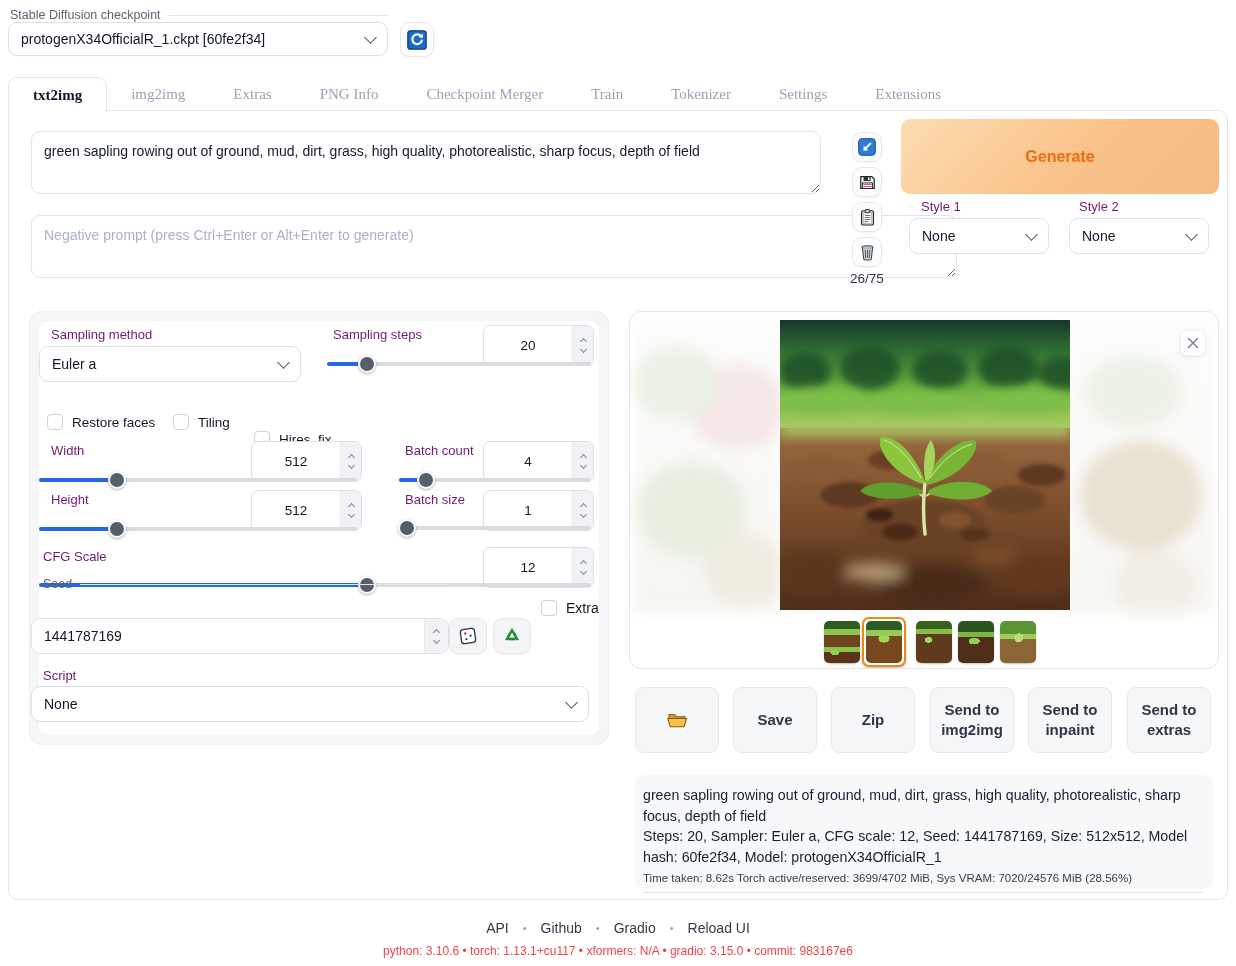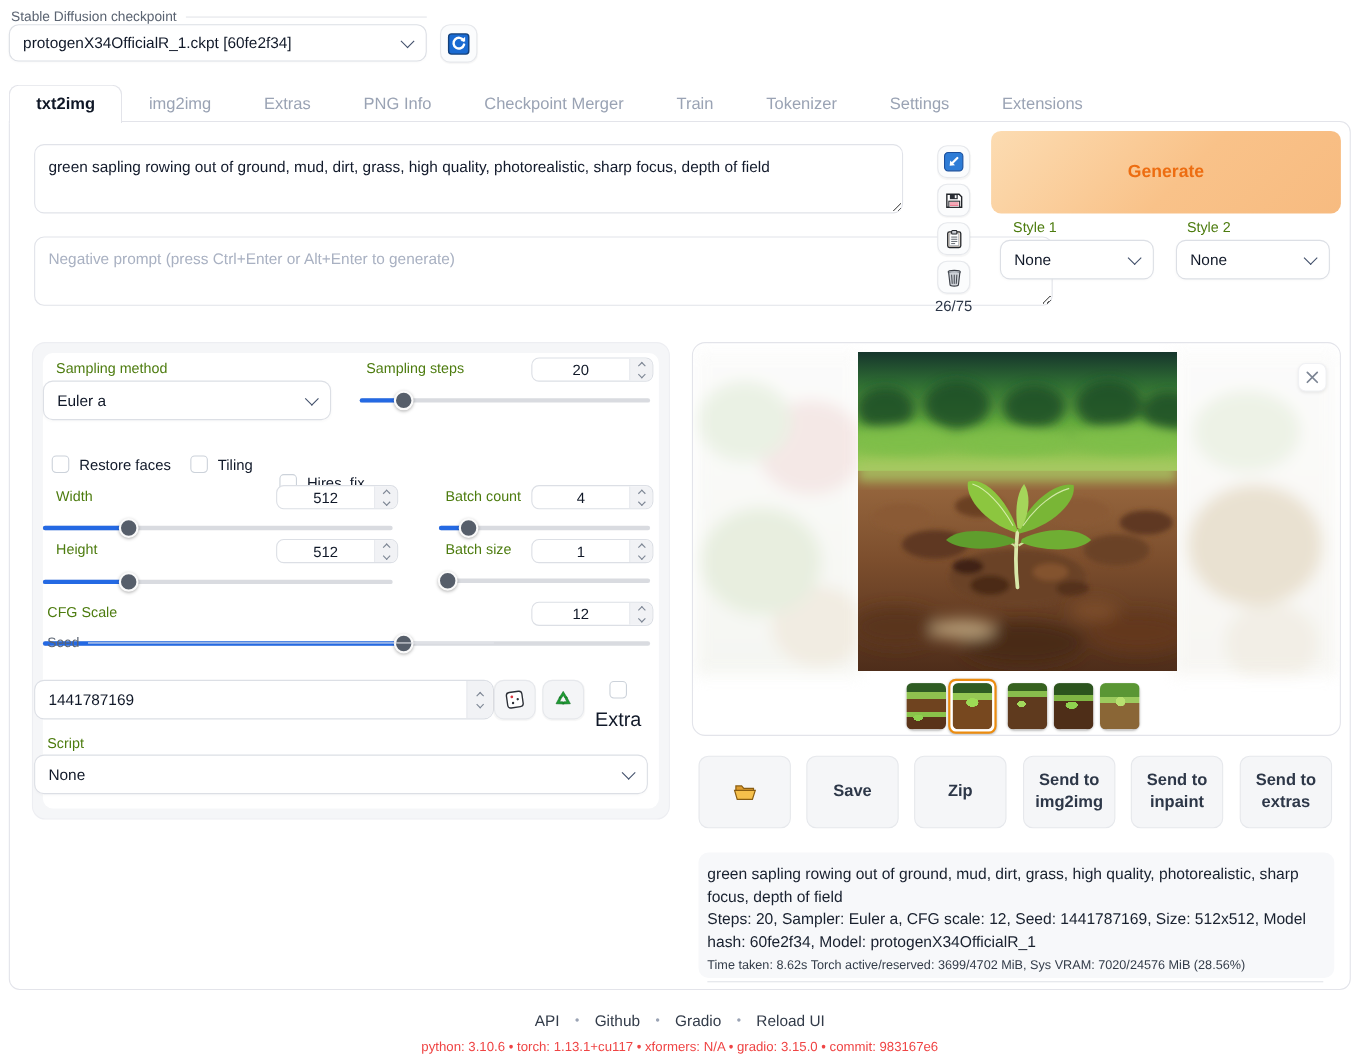--- a/index.html
+++ b/index.html
@@ -21,21 +21,21 @@
   }
   .chev { width:9px; height:9px; border-right:1.8px solid #42506b; border-bottom:1.8px solid #42506b;
           transform:rotate(45deg); margin-top:-4px; flex:0 0 auto; }
   .icon-btn {
     background:#fbfcfd; border:1px solid #e6e8ec; border-radius:9px;
     display:flex; align-items:center; justify-content:center; cursor:pointer;
     box-shadow:0 1px 1px rgba(0,0,0,.04);
   }
 
   
-  .tabbar { position:absolute; top:77px; left:8px; display:flex; align-items:flex-end; z-index:3; }
+  .tabbar { position:absolute; top:77px; left:8px; display:flex; z-index:3;font-family:Liberation Serif, serif; }
   .tab { padding:8px 24px; font-size:15px; color:#9aa3b4; cursor:pointer; line-height:18px; }
   .tab.active {
     background:#fff; border:1px solid #e3e4ea; border-bottom:none;
     border-radius:9px 9px 0 0; color:#0f1726; font-weight:700; height:35px;
   }
 
   
   #main {
     position:absolute; left:8px; top:110px; width:1220px; height:790px;
     background:#fff; border:1px solid #e3e4ea; border-radius:0 10px 10px 10px;
@@ -52,27 +52,27 @@
   .tool-btn { position:absolute; width:30px; height:30px; }
   .token-counter { position:absolute; font-size:13.5px; color:#2d3748; width:44px; text-align:center; }
 
   .generate-btn {
     position:absolute; border:none; border-radius:9px; cursor:pointer;
     background:linear-gradient(135deg,#fcdcb2 0%,#f9c289 55%,#f7bb80 100%);
     color:#ed6d11; font-weight:700; font-size:16px;
     display:flex; align-items:center; justify-content:center;
     font-family:"Liberation Sans","DejaVu Sans",sans-serif;
   }
-  .sm-label { position:absolute; font-size:13px; color:#4d7c0f; }
+  .sm-label { position:absolute; font-size:13px; color:#701a75; }
 
   
   .params-outer { position:absolute; background:#f5f6f8; border:1px solid #edeef2; border-radius:12px; }
   .params-inner { position:absolute; background:#fff; border-radius:9px; }
 
-  .num-box { position:absolute; height:22px; width:111px; border:1px solid #dcdfe5; border-radius:7px;
+  .num-box { position:absolute; height:41px; width:111px; border:1px solid #dcdfe5; border-radius:7px;
              background:#fff; display:flex; overflow:hidden; }
   .num-box input { flex:1; min-width:0; border:none; outline:none; text-align:center;
                    font-family:"Liberation Sans","DejaVu Sans",sans-serif; font-size:13.5px; color:#101828; background:transparent; }
   .spin { width:21px; background:#f1f2f5; border-left:1px solid #e8eaee;
           display:flex; flex-direction:column; align-items:center; justify-content:center; gap:3px; cursor:pointer; }
   .c-up { width:5px; height:5px; border-left:1.5px solid #7d8694; border-top:1.5px solid #7d8694; transform:rotate(45deg); }
   .c-dn { width:5px; height:5px; border-left:1.5px solid #7d8694; border-top:1.5px solid #7d8694; transform:rotate(225deg); }
 
   .slider { position:absolute; height:18px; cursor:pointer; }
   .slider .track { position:absolute; left:0; right:0; top:7px; height:4px; background:#d9dbe0; border-radius:3px; }
@@ -348,21 +348,21 @@
   </div>
   <div class="icon-btn abs" style="left:484px; top:507px; width:38px; height:36px; background:#f4f5f7;">
     <svg width="20" height="20" viewBox="0 0 24 24">
       <g fill="#1e9e33" stroke="#0d6b1f" stroke-width="0.6">
         <path d="M12 3 L16.6 10.4 H13.9 L12 7.4 L10.1 10.4 H7.4 Z"></path>
         <path d="M12 3 L16.6 10.4 H13.9 L12 7.4 L10.1 10.4 H7.4 Z" transform="rotate(120 12 12)"></path>
         <path d="M12 3 L16.6 10.4 H13.9 L12 7.4 L10.1 10.4 H7.4 Z" transform="rotate(240 12 12)"></path>
       </g>
     </svg>
   </div>
-  <div class="cb-row-item" style="left:532px; top:508px; font-size:18px;flex-direction:column;">
+  <div class="cb-row-item" style="left:532px; top:489px; font-size:14px;">
     <span class="cb"></span>
     <span>Extra</span>
   </div>
 
   <div class="sm-label" style="left:34px; top:557px;">Script</div>
   <div class="gr-box abs" style="left:22px; top:575px; width:558px; height:36px;">
     <span>None</span>
     <span class="chev"></span>
   </div>
 

